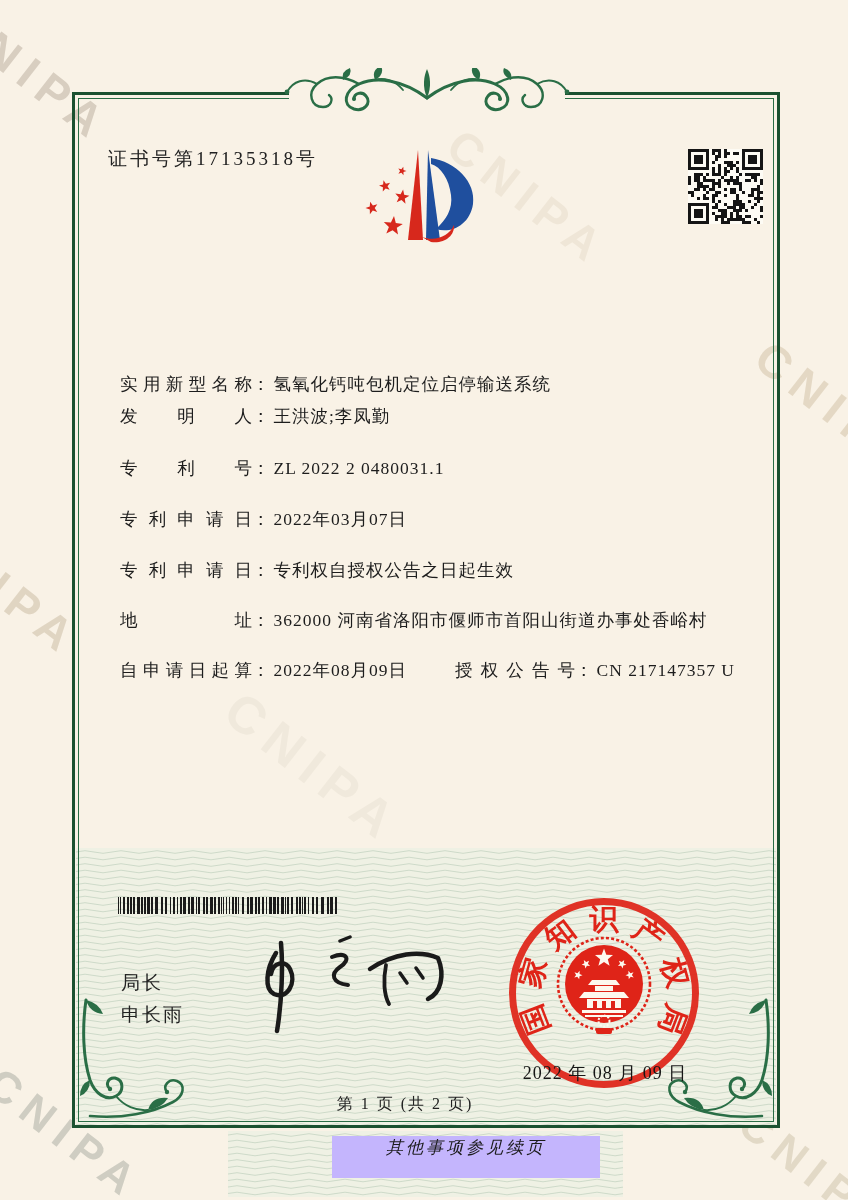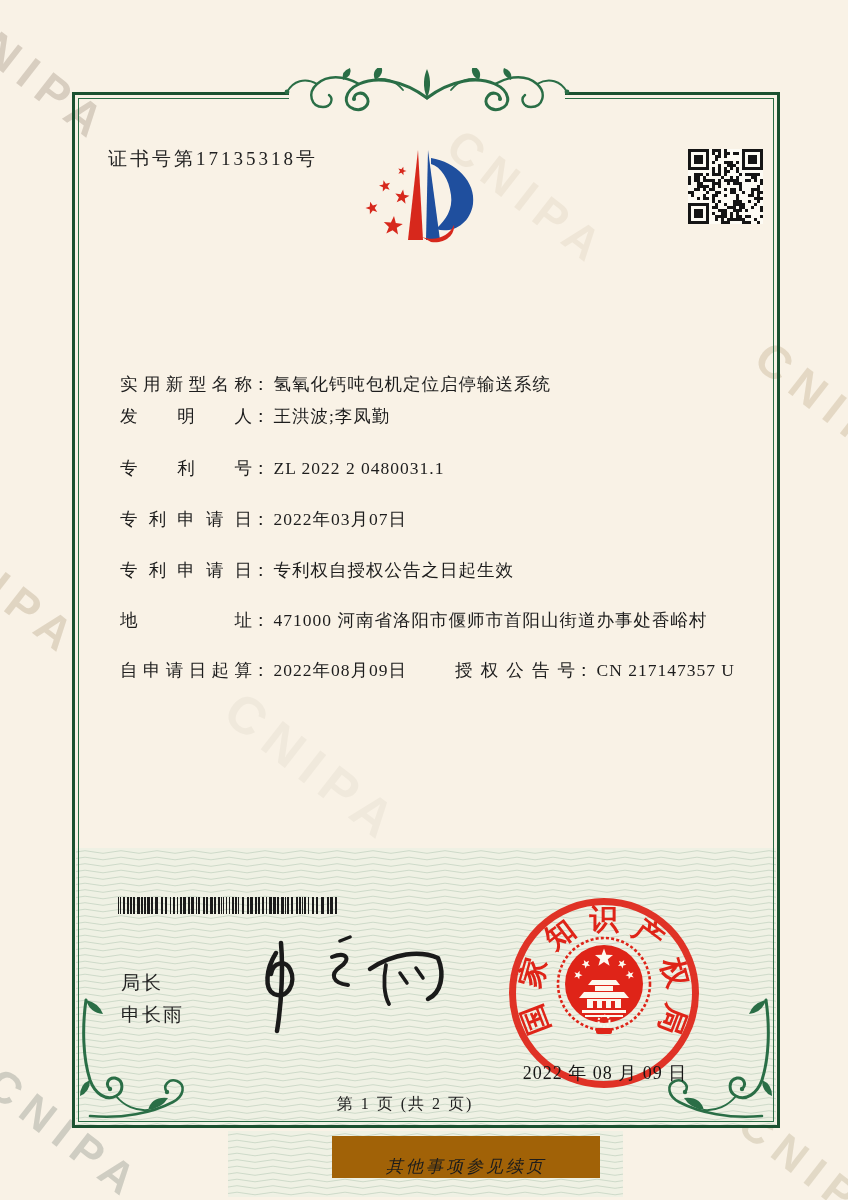--- a/index.html
+++ b/index.html
@@ -63,22 +63,22 @@
   .seal-ring{position:absolute;left:0;top:0;width:190px;height:190px;border:7px solid #df2418;
       border-radius:50%;box-sizing:border-box;opacity:.93;}
   .seal-char{position:absolute;left:50%;top:50%;font-size:29px;font-weight:bold;color:#df2418;
       font-family:"Liberation Serif","DejaVu Serif",serif;}
   .emblem{position:absolute;left:40px;top:33px;}
   .seal-date{position:absolute;left:499px;top:1033px;width:212px;text-align:center;font-size:18px;
       color:#161616;letter-spacing:1px;z-index:7;margin-top:28px;}
 
   
   .page-info{position:absolute;left:0;top:1094px;width:810px;text-align:center;font-size:16px;color:#222;z-index:6;letter-spacing:2px;}
-  .footer-note-box{position:absolute;left:332px;top:1136px;width:268px;height:42px;background:#a16207;
-      z-index:6;display:flex;align-items:flex-end;justify-content:center;}
+  .footer-note-box{position:absolute;left:332px;top:1136px;width:268px;height:42px;background:#c4b5fd;
+      z-index:6;display:flex;align-items:flex-start;justify-content:center;}
   .footer-note-box span{font-size:17px;font-style:italic;letter-spacing:3px;color:#1c1c1c;}
 </style>
 </head>
 <body>
 
 <div class="page">
 
   <div class="wm wm1">CNIPA</div>
   <div class="wm wm2">CNIPA</div>
   <div class="wm wm3">CNIPA</div>
@@ -529,21 +529,21 @@
   <div class="field-row row2">
     <span class="flabel">专利号</span><span class="fcolon">：</span><span class="fvalue">ZL 2022 2 0480031.1</span>
   </div>
   <div class="field-row row3">
     <span class="flabel">专利申请日</span><span class="fcolon">：</span><span class="fvalue">2022年03月07日</span>
   </div>
   <div class="field-row row4">
     <span class="flabel">专利申请日</span><span class="fcolon">：</span><span class="fvalue">专利权自授权公告之日起生效</span>
   </div>
   <div class="field-row row5">
-    <span class="flabel">地址</span><span class="fcolon">：</span><span class="fvalue">471000 河南省洛阳市偃师市首阳山街道办事处香峪村</span>
+    <span class="flabel">地址</span><span class="fcolon">：</span><span class="fvalue">362000 河南省洛阳市偃师市首阳山街道办事处香峪村</span>
   </div>
   <div class="field-row row6">
     <span class="flabel">自申请日起算</span><span class="fcolon">：</span><span class="fvalue">2022年08月09日</span>
   </div>
   <div class="grant-no">
     <span class="flabel">授权公告号</span><span class="fcolon">：</span><span class="fvalue">CN 217147357 U</span>
   </div>
 
 
   <svg class="barcode" id="barcode" width="220" height="17">

